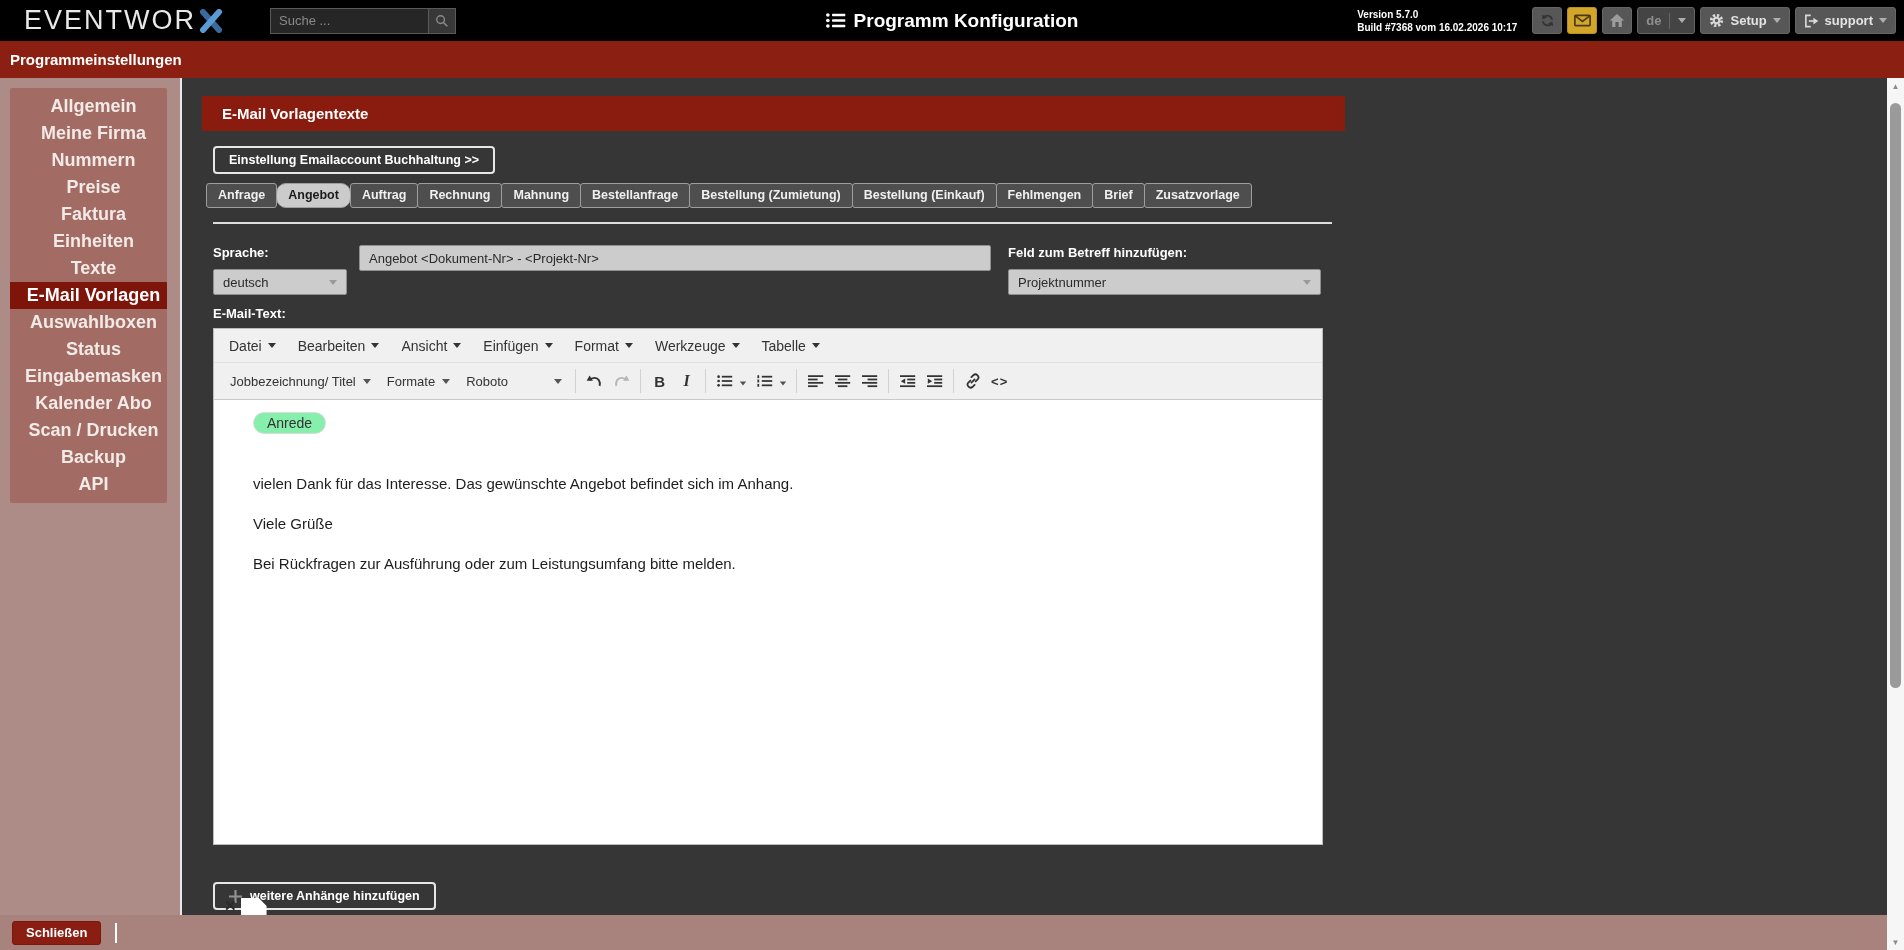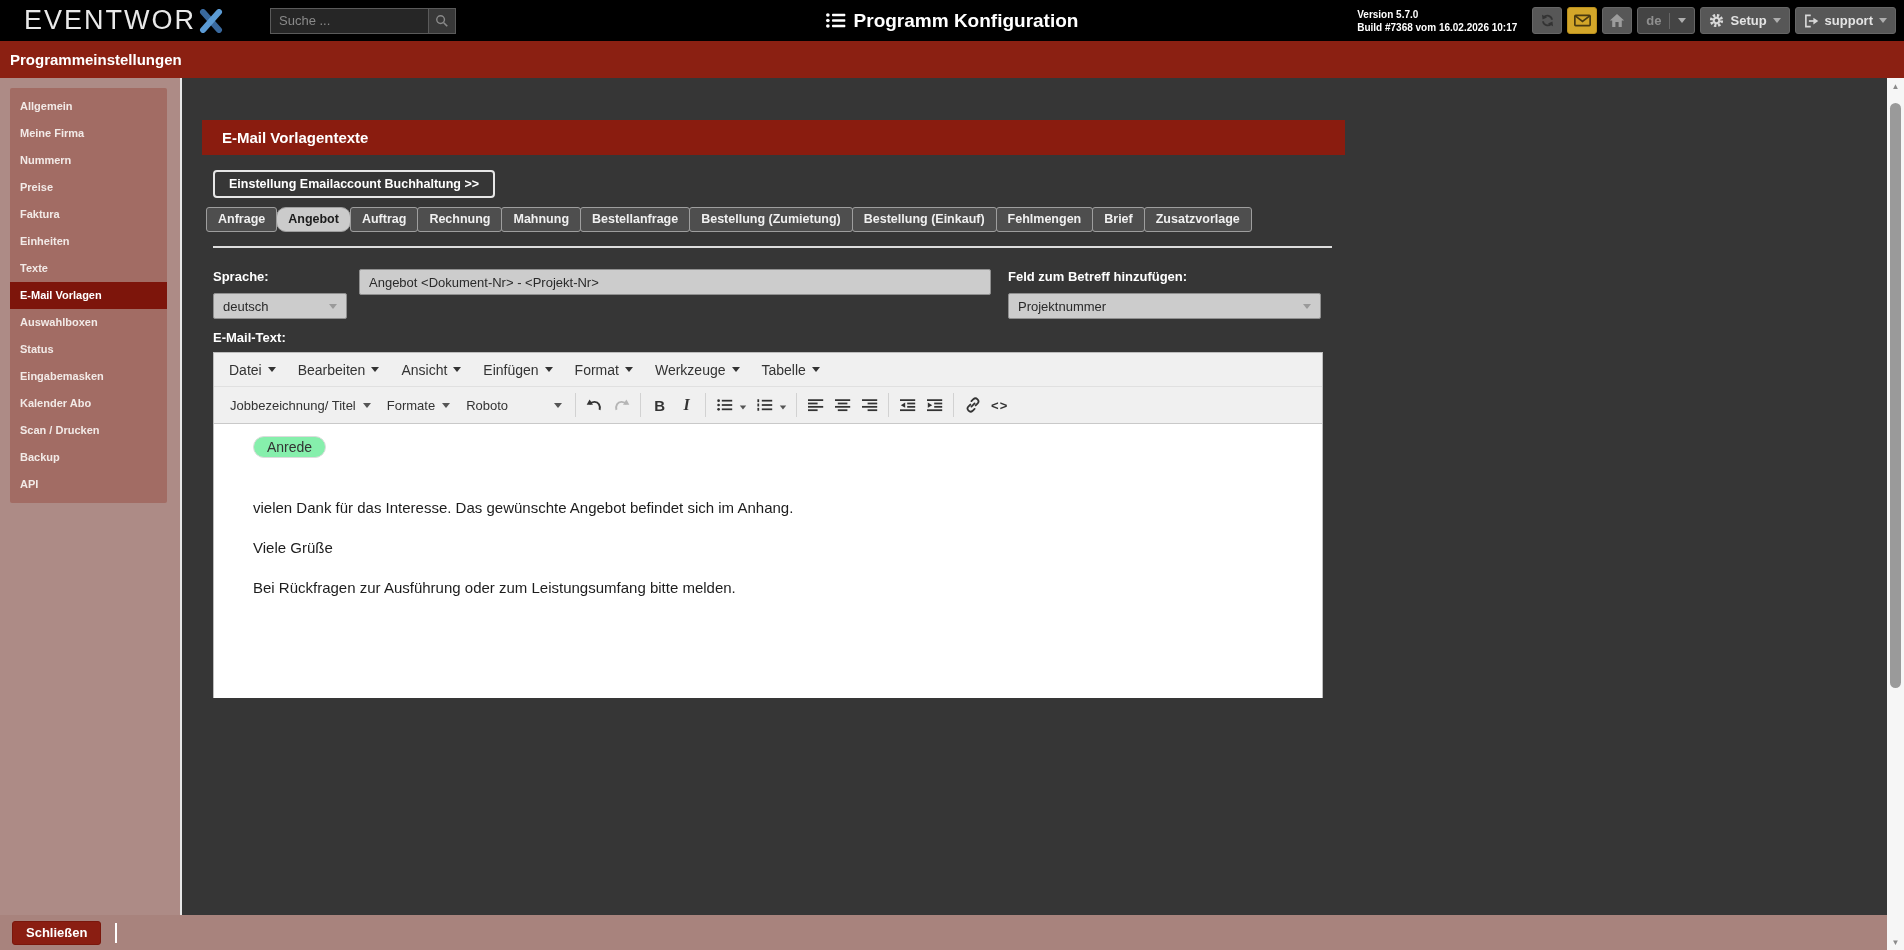--- a/index.html
+++ b/index.html
@@ -27,26 +27,26 @@
   .caret { display:inline-block; width:0; height:0; border-left:4px solid transparent; border-right:4px solid transparent; border-top:5px solid #aeaeae; }
 
   
   .crumbbar { position:absolute; left:0; top:41px; width:100%; height:37px; background:#8b2012; display:flex; align-items:center; }
   .crumbbar span { color:#fff; font-size:15px; font-weight:700; margin-left:10px; }
 
   
   .workspace { position:absolute; left:0; top:78px; width:100%; height:872px; }
   .leftcol { position:absolute; left:0; top:0; width:180px; height:837px; background:#ad8b86; }
   .sidepanel { position:absolute; left:10px; top:10px; width:157px; background:#a26c64; border-radius:2px; padding:5px 0; }
-  .side-item { height:27px; line-height:27px; padding-left:10px; color:#f2eae7; font-size:11px; font-weight:700; cursor:pointer; white-space:nowrap; }
+  .side-item { height:27px; line-height:27px; padding-left:10px; color:#f2eae7; font-size:18px; font-weight:700; cursor:pointer; white-space:nowrap;text-align:center; }
   .side-item.sel { background:#7d150b; color:#fff; }
   .vdivider { position:absolute; left:180px; top:0; width:2px; height:837px; background:#e8e8e8; }
 
   
-  .main { position:absolute; left:182px; top:0; right:17px; height:596px; background:#363636; overflow:hidden;margin-top:24px; }
+  .main { position:absolute; left:182px; top:0; right:17px; height:837px; background:#363636; overflow:hidden; }
   .panel-hdr { margin:18px 0 0 20px; width:1143px; height:35px; background:#8a1c0f; display:flex; align-items:center; }
   .panel-hdr span { color:#fff; font-size:15px; font-weight:700; margin-left:20px; }
   .btn-outline { display:inline-flex; align-items:center; gap:8px; height:28px; padding:0 14px; margin:15px 0 0 31px; background:transparent; border:2px solid #e6e6e6; border-radius:4px; color:#fff; font-size:12.5px; font-weight:700; cursor:pointer; font-family:"Liberation Sans",sans-serif; }
   .tabs { display:flex; margin:9px 0 0 25px; }
   .tab { height:25px; line-height:23px; padding:0 11px; background:#4e4e4e; border:1px solid #9e9e9e; margin-left:-1px; color:#f0f0f0; font-size:12.5px; font-weight:700; border-radius:3px; cursor:pointer; white-space:nowrap; }
   .tab.active { background:#cbcbcb; color:#1b1b1b;border-radius:10px; }
   .hline { margin:14px 0 0 31px; width:1119px; height:2px; background:#dedede; }
 
   .formrow { display:flex; margin-top:21px; }
   .fgroup { display:flex; flex-direction:column; }

